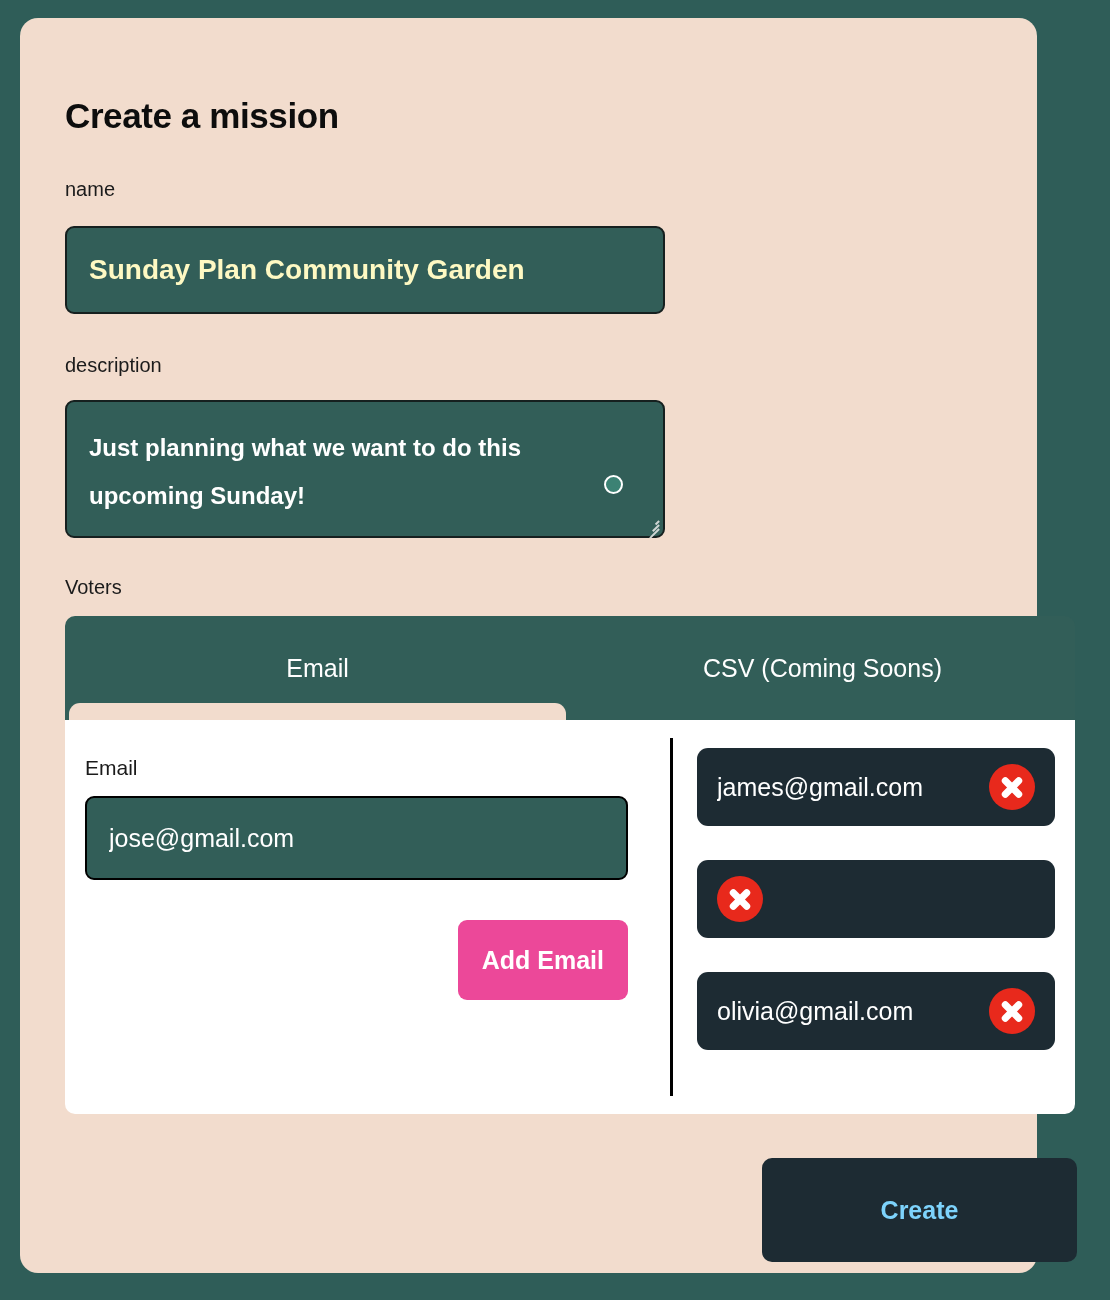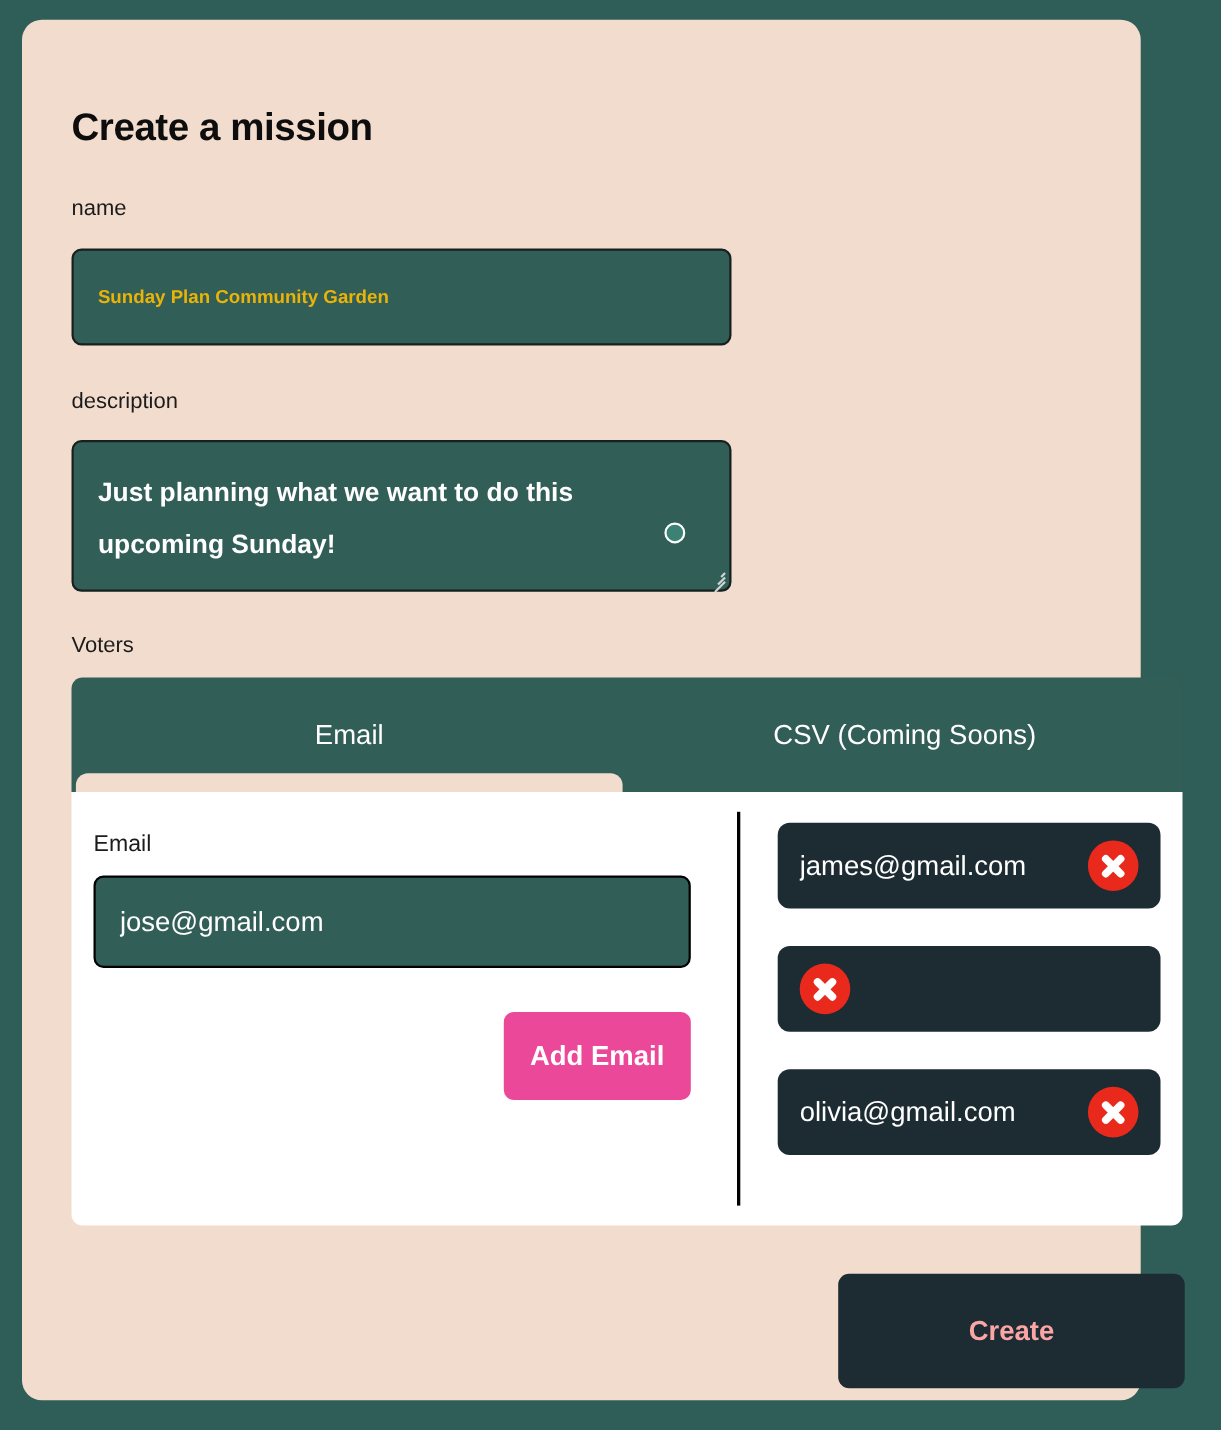--- a/index.html
+++ b/index.html
@@ -56,22 +56,22 @@
   
   .name-input {
     position: absolute;
     left: 45px;
     top: 208px;
     width: 600px;
     height: 88px;
     background: #325e58;
     border: 2px solid #16201f;
     border-radius: 9px;
-    color: #eab308;
-    font-size: 17px;
+    color: #fef9c3;
+    font-size: 28px;
     font-weight: bold;
     font-family: "Liberation Sans", sans-serif;
     padding: 0 22px;
     outline: none;
   }
 
   
   .desc-wrap {
     position: absolute;
     left: 45px;
@@ -182,21 +182,20 @@
   }
   .panel-divider {
     width: 3px;
     background: #000000;
     margin: 18px 0 18px 0;
     flex: 0 0 3px;
   }
   .panel-right {
     flex: 1;
     padding: 28px 20px 0 24px;
-    margin-left: 10px;
   }
 
   .email-label {
     font-size: 21px;
     color: #1b1b1b;
     margin-bottom: 16px;
   }
   .email-input {
     display: block;
     width: 100%;
@@ -272,21 +271,21 @@
   .chip-remove span:last-child  { transform: rotate(-45deg); }
 
   
   .create-btn {
     position: absolute;
     left: 742px;
     top: 1140px;
     width: 315px;
     height: 104px;
     background: #1d2b33;
-    color: #fca5a5;
+    color: #7dd3fc;
     border: none;
     border-radius: 10px;
     font-size: 25px;
     font-weight: bold;
     font-family: "Liberation Sans", sans-serif;
     cursor: pointer;
   }
 </style>
 </head>
 <body>

